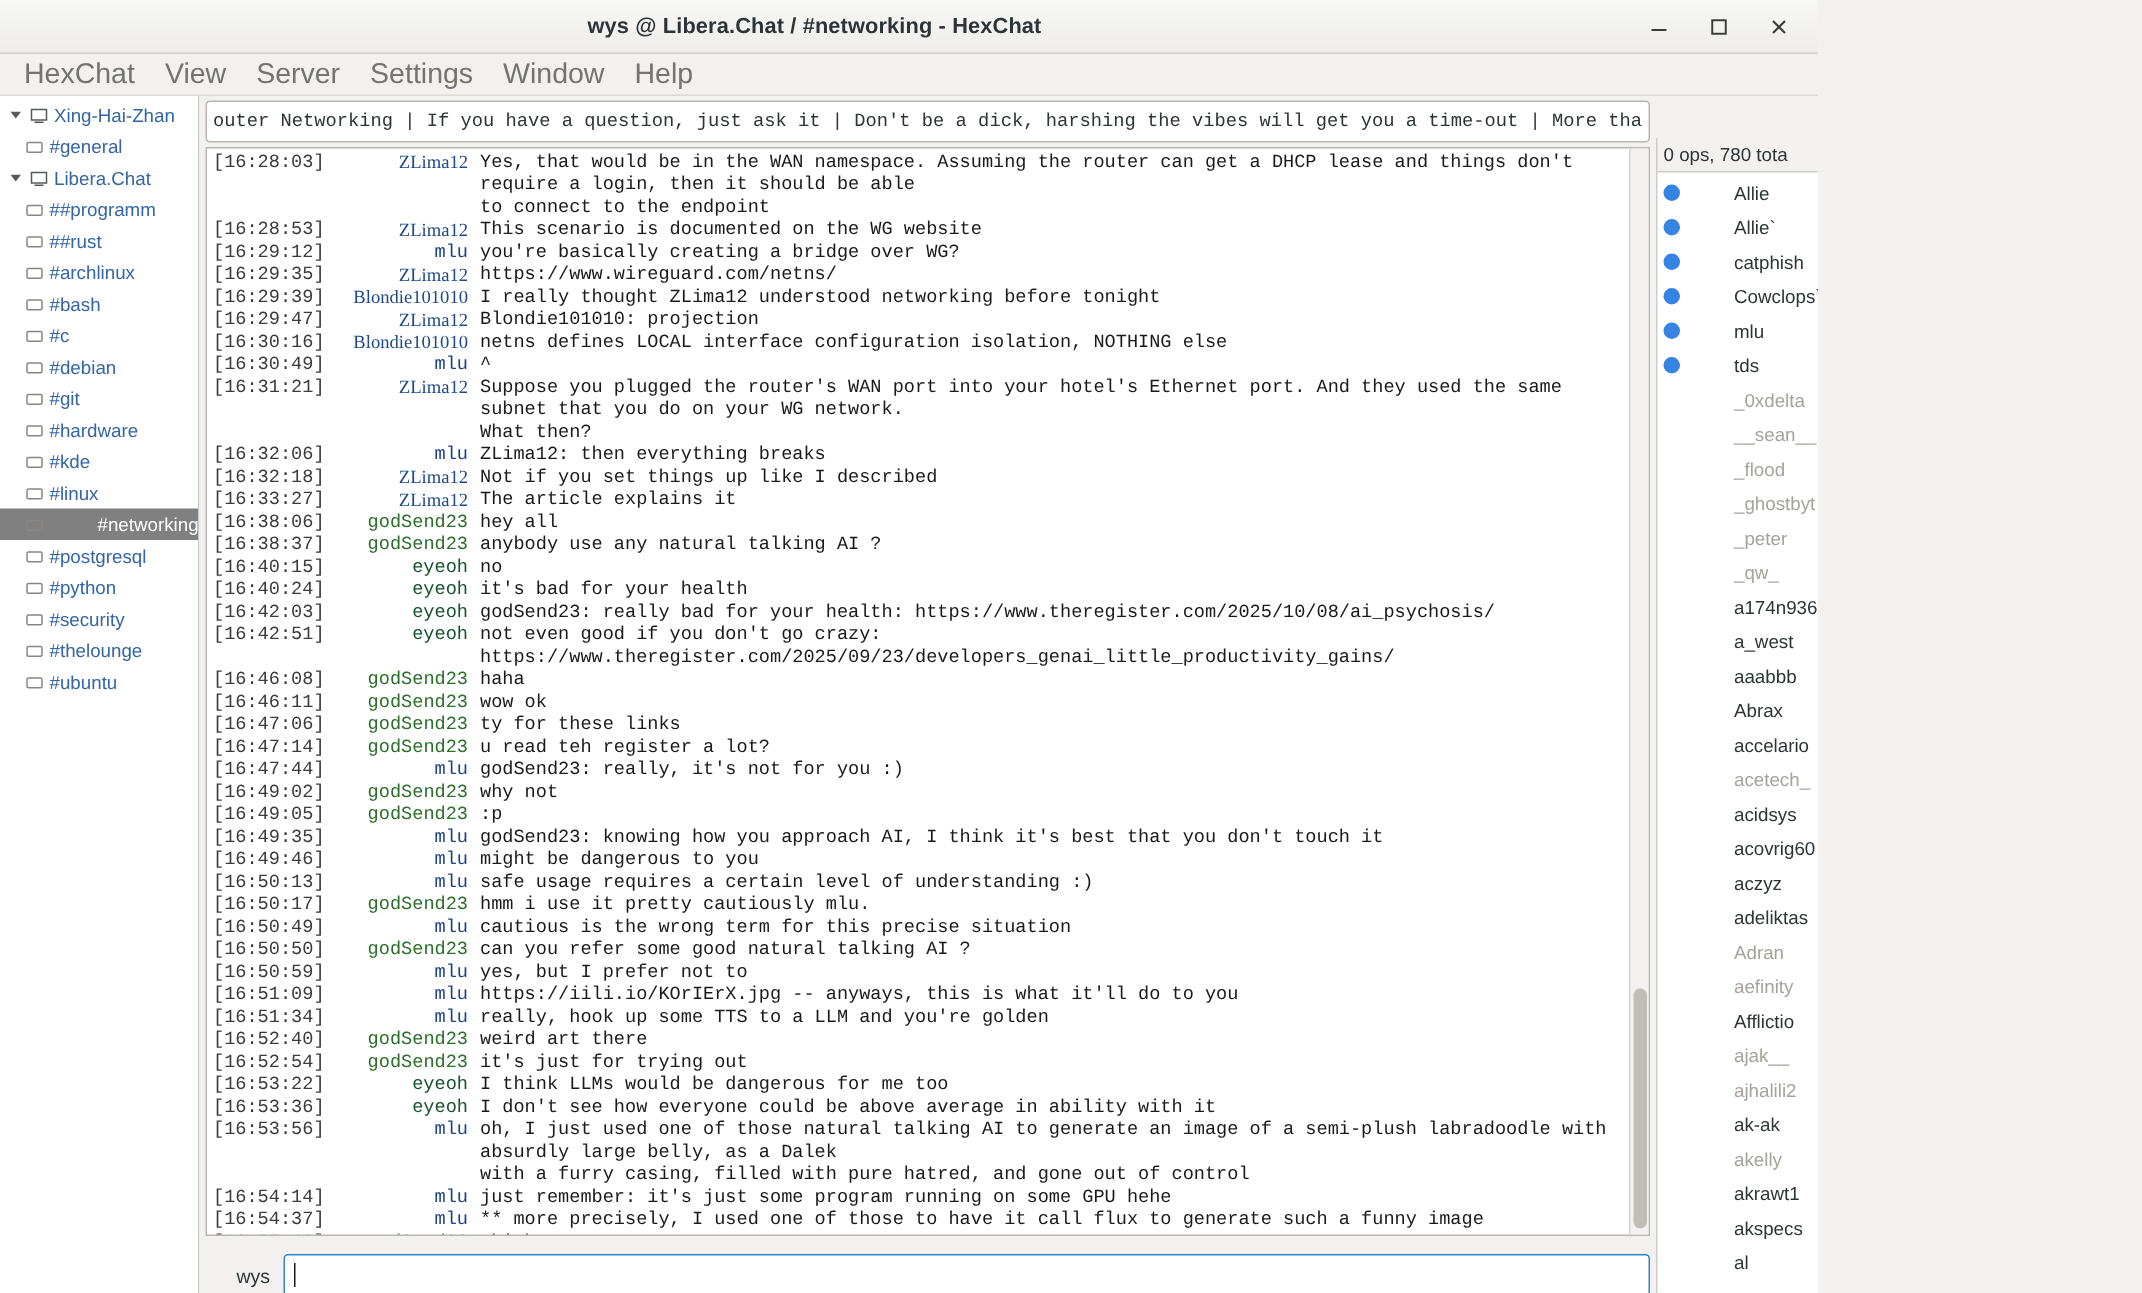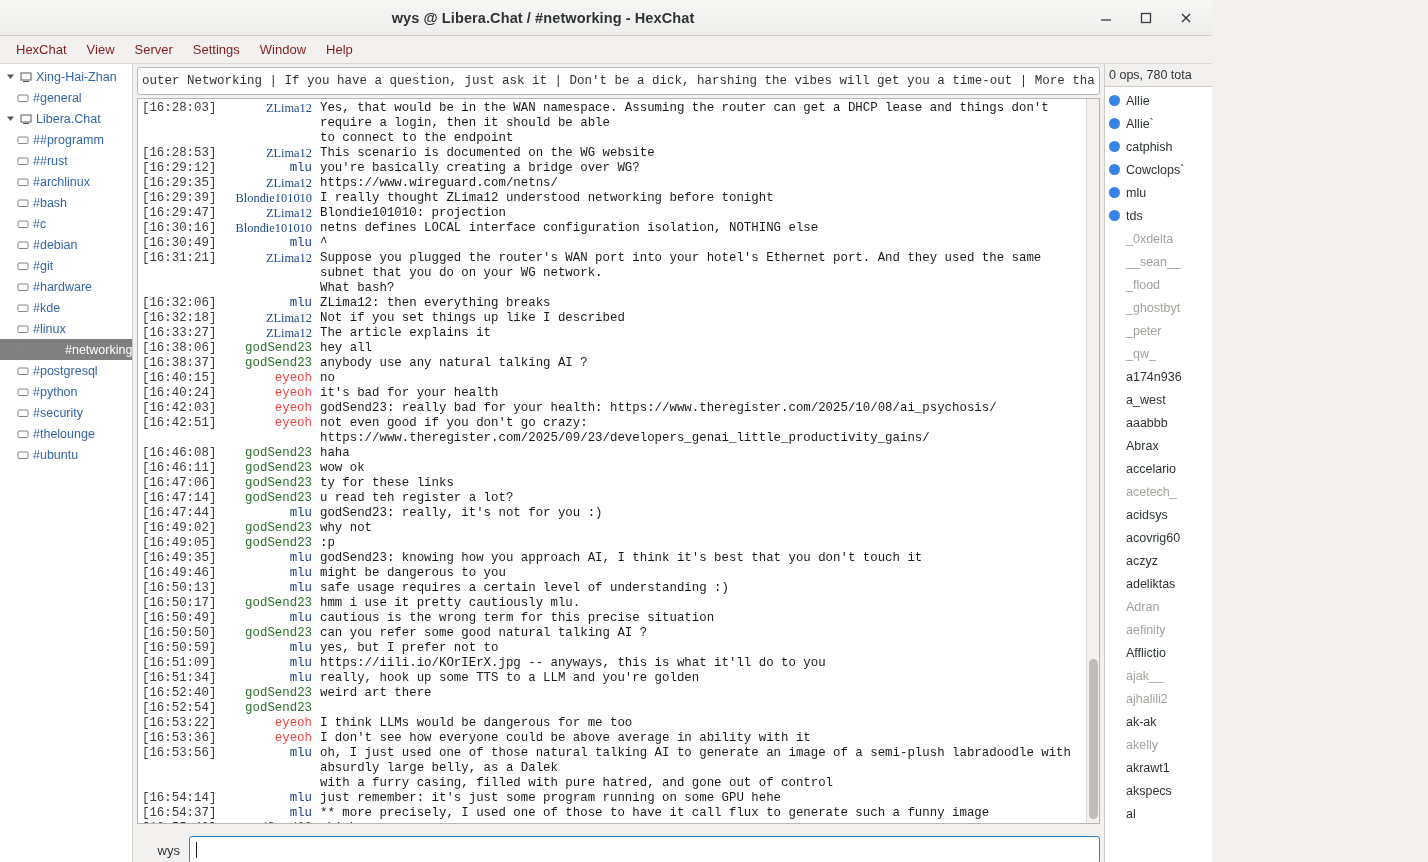--- a/index.html
+++ b/index.html
@@ -37,21 +37,21 @@
   
   .menubar {
     height: 28px; min-height: 28px;
     background: #f2f1f0;
     border-bottom: 1px solid #dcd8d4;
     display: flex; align-items: center;
     padding-left: 6px;
   }
   .menuitem {
     padding: 4px 10px;
-    font-size: 13px; color: #7f1d1d;
+    font-size: 19px; color: #737373;
   }
 
   
   .body {
     flex: 1; display: flex; min-height: 0;
     background: #f2f1f0;
   }
 
   
   .sidebar {
@@ -124,21 +124,21 @@
   .nick {
     width: 90px; min-width: 90px;
     text-align: right; padding-right: 8px;
     overflow: hidden; text-overflow: clip;
   }
   .text { flex: 1; min-width: 0; white-space: pre-wrap; word-break: break-word; color: #1a1a1a; }
   .cont .ts, .cont .nick { visibility: hidden; }
   .nick.n-blue  { color: #204a87; font-family: Liberation Serif, serif; }
   .nick.n-navy  { color: #1b3f8b; }
   .nick.n-green { color: #2a6f2a; }
-  .nick.n-teal  { color: #ef4444; }
+  .nick.n-teal  { color: #14532d; }
   .nick.n-star  { color: #c17d11; }
   .text .nickref { color: #3465a4; }
 
   .vscroll {
     width: 13px; min-width: 13px;
     background: #f2f1f0;
     border-left: 1px solid #d8d4cf;
     position: relative;
   }
   .vthumb {
@@ -174,40 +174,41 @@
     margin-right: 1px;
   }
 
   
   .userpane {
     width: 108px; min-width: 108px;
     display: flex; flex-direction: column;
     background: #f2f1f0;
     border-left: 1px solid #cfcbc6;
     overflow: hidden;
+    margin-top: 28px;
   }
   .usercount {
     height: 22px; min-height: 22px;
     font-size: 12.5px; color: #2e3436;
     padding: 4px 2px 0 4px;
     white-space: nowrap; overflow: hidden;
   }
   .userlist {
     flex: 1; min-height: 0;
     background: #ffffff;
     border-top: 1px solid #cfcbc6;
     overflow: hidden;
     padding-top: 2px;
     font-size: 12.5px;
   }
   .user-row {
     height: 23px;
     display: flex; align-items: center;
     padding-left: 4px;
-    white-space: nowrap; overflow: hidden;
+    white-space: nowrap; overflow: hidden; gap: 30px;
   }
   .udot {
     width: 11px; height: 11px; border-radius: 50%;
     margin-right: 6px; min-width: 11px;
   }
   .udot.op { background: #3584e4; }
   .udot.none { background: transparent; }
   .uname { color: #2e3436; }
   .uname.away { color: #a6a29d; }
 </style>
@@ -426,21 +427,21 @@
             <div class="msg"><span class="ts">[16:28:03]</span><span class="nick n-blue">ZLima12</span><span class="text">Yes, that would be in the WAN namespace. Assuming the router can get a DHCP lease and things don't require a login, then it should be able</span></div>
             <div class="msg cont"><span class="ts"></span><span class="nick n-blue"></span><span class="text">to connect to the endpoint</span></div>
             <div class="msg"><span class="ts">[16:28:53]</span><span class="nick n-blue">ZLima12</span><span class="text">This scenario is documented on the WG website</span></div>
             <div class="msg"><span class="ts">[16:29:12]</span><span class="nick n-navy">mlu</span><span class="text">you're basically creating a bridge over WG?</span></div>
             <div class="msg"><span class="ts">[16:29:35]</span><span class="nick n-blue">ZLima12</span><span class="text">https://www.wireguard.com/netns/</span></div>
             <div class="msg"><span class="ts">[16:29:39]</span><span class="nick n-blue">Blondie101010</span><span class="text">I really thought ZLima12 understood networking before tonight</span></div>
             <div class="msg"><span class="ts">[16:29:47]</span><span class="nick n-blue">ZLima12</span><span class="text">Blondie101010: projection</span></div>
             <div class="msg"><span class="ts">[16:30:16]</span><span class="nick n-blue">Blondie101010</span><span class="text">netns defines LOCAL interface configuration isolation, NOTHING else</span></div>
             <div class="msg"><span class="ts">[16:30:49]</span><span class="nick n-navy">mlu</span><span class="text">^</span></div>
             <div class="msg"><span class="ts">[16:31:21]</span><span class="nick n-blue">ZLima12</span><span class="text">Suppose you plugged the router's WAN port into your hotel's Ethernet port. And they used the same subnet that you do on your WG network.</span></div>
-            <div class="msg cont"><span class="ts"></span><span class="nick n-blue"></span><span class="text">What bash?</span></div>
+            <div class="msg cont"><span class="ts"></span><span class="nick n-blue"></span><span class="text">What then?</span></div>
             <div class="msg"><span class="ts">[16:32:06]</span><span class="nick n-navy">mlu</span><span class="text">ZLima12: then everything breaks</span></div>
             <div class="msg"><span class="ts">[16:32:18]</span><span class="nick n-blue">ZLima12</span><span class="text">Not if you set things up like I described</span></div>
             <div class="msg"><span class="ts">[16:33:27]</span><span class="nick n-blue">ZLima12</span><span class="text">The article explains it</span></div>
             <div class="msg"><span class="ts">[16:38:06]</span><span class="nick n-green">godSend23</span><span class="text">hey all</span></div>
             <div class="msg"><span class="ts">[16:38:37]</span><span class="nick n-green">godSend23</span><span class="text">anybody use any natural talking AI ?</span></div>
             <div class="msg"><span class="ts">[16:40:15]</span><span class="nick n-teal">eyeoh</span><span class="text">no</span></div>
             <div class="msg"><span class="ts">[16:40:24]</span><span class="nick n-teal">eyeoh</span><span class="text">it's bad for your health</span></div>
             <div class="msg"><span class="ts">[16:42:03]</span><span class="nick n-teal">eyeoh</span><span class="text">godSend23: really bad for your health: https://www.theregister.com/2025/10/08/ai_psychosis/</span></div>
             <div class="msg"><span class="ts">[16:42:51]</span><span class="nick n-teal">eyeoh</span><span class="text">not even good if you don't go crazy: https://www.theregister.com/2025/09/23/developers_genai_little_productivity_gains/</span></div>
             <div class="msg"><span class="ts">[16:46:08]</span><span class="nick n-green">godSend23</span><span class="text">haha</span></div>
@@ -453,21 +454,21 @@
             <div class="msg"><span class="ts">[16:49:35]</span><span class="nick n-navy">mlu</span><span class="text">godSend23: knowing how you approach AI, I think it's best that you don't touch it</span></div>
             <div class="msg"><span class="ts">[16:49:46]</span><span class="nick n-navy">mlu</span><span class="text">might be dangerous to you</span></div>
             <div class="msg"><span class="ts">[16:50:13]</span><span class="nick n-navy">mlu</span><span class="text">safe usage requires a certain level of understanding :)</span></div>
             <div class="msg"><span class="ts">[16:50:17]</span><span class="nick n-green">godSend23</span><span class="text">hmm i use it pretty cautiously mlu.</span></div>
             <div class="msg"><span class="ts">[16:50:49]</span><span class="nick n-navy">mlu</span><span class="text">cautious is the wrong term for this precise situation</span></div>
             <div class="msg"><span class="ts">[16:50:50]</span><span class="nick n-green">godSend23</span><span class="text">can you refer some good natural talking AI ?</span></div>
             <div class="msg"><span class="ts">[16:50:59]</span><span class="nick n-navy">mlu</span><span class="text">yes, but I prefer not to</span></div>
             <div class="msg"><span class="ts">[16:51:09]</span><span class="nick n-navy">mlu</span><span class="text">https://iili.io/KOrIErX.jpg -- anyways, this is what it'll do to you</span></div>
             <div class="msg"><span class="ts">[16:51:34]</span><span class="nick n-navy">mlu</span><span class="text">really, hook up some TTS to a LLM and you're golden</span></div>
             <div class="msg"><span class="ts">[16:52:40]</span><span class="nick n-green">godSend23</span><span class="text">weird art there</span></div>
-            <div class="msg"><span class="ts">[16:52:54]</span><span class="nick n-green">godSend23</span></div>
+            <div class="msg"><span class="ts">[16:52:54]</span><span class="nick n-green">godSend23</span><span class="text">it's just for trying out</span></div>
             <div class="msg"><span class="ts">[16:53:22]</span><span class="nick n-teal">eyeoh</span><span class="text">I think LLMs would be dangerous for me too</span></div>
             <div class="msg"><span class="ts">[16:53:36]</span><span class="nick n-teal">eyeoh</span><span class="text">I don't see how everyone could be above average in ability with it</span></div>
             <div class="msg"><span class="ts">[16:53:56]</span><span class="nick n-navy">mlu</span><span class="text">oh, I just used one of those natural talking AI to generate an image of a semi-plush labradoodle with absurdly large belly, as a Dalek</span></div>
             <div class="msg cont"><span class="ts"></span><span class="nick n-navy"></span><span class="text">with a furry casing, filled with pure hatred, and gone out of control</span></div>
             <div class="msg"><span class="ts">[16:54:14]</span><span class="nick n-navy">mlu</span><span class="text">just remember: it's just some program running on some GPU hehe</span></div>
             <div class="msg"><span class="ts">[16:54:37]</span><span class="nick n-navy">mlu</span><span class="text">** more precisely, I used one of those to have it call flux to generate such a funny image</span></div>
             <div class="msg"><span class="ts">[16:55:40]</span><span class="nick n-green">godSend23</span><span class="text">which oens</span></div>
             <div class="msg"><span class="ts">[17:07:14]</span><span class="nick n-star">*</span><span class="text"><span class="nickref">kaptan1</span> is now known as <span class="nickref">Kaptan</span></span></div>
           </div>
         <div class="vscroll">

